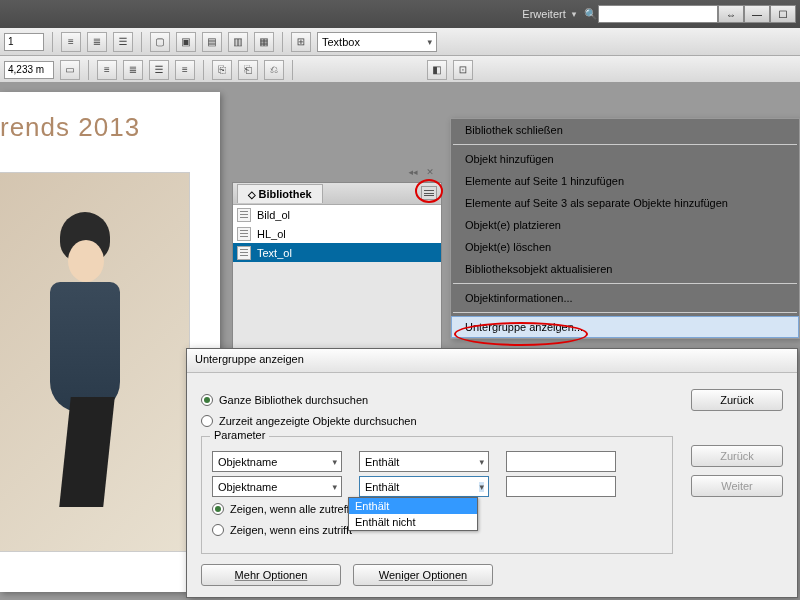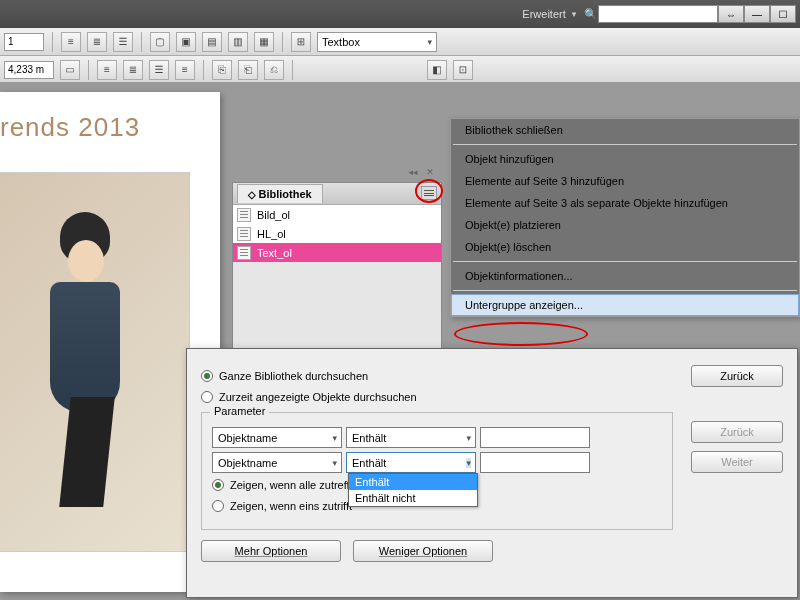--- a/index.html
+++ b/index.html
@@ -34,21 +34,21 @@
 .panel { position:absolute; left:232px; top:100px; width:210px; background:#e6e6e6; border:1px solid #888; }
 .panel-tabs { height:22px; background:linear-gradient(#e0e0e0,#c8c8c8); border-bottom:1px solid #aaa; display:flex; align-items:center; position:relative; }
 .panel-tab { padding:3px 10px; background:#ededed; border:1px solid #aaa; border-bottom:none; margin-left:4px; font-weight:bold; font-size:10px; }
 .panel-menu-btn { position:absolute; right:4px; top:3px; width:16px; height:14px; background:#ddd; border:1px solid #999; display:flex; flex-direction:column; justify-content:space-evenly; padding:1px 2px; }
 .panel-menu-btn span { height:1px; background:#555; }
 .panel-header-icons { position:absolute; right:4px; top:-18px; display:flex; gap:3px; }
 .panel-header-icons div { width:14px; height:14px; font-size:9px; color:#666; display:flex; align-items:center; justify-content:center; }
 .red-circle-1 { position:absolute; right:-2px; top:-4px; width:28px; height:24px; border:2px solid #d00; border-radius:50%; pointer-events:none; }
 .panel-list { background:#fff; }
 .list-item { display:flex; align-items:center; height:19px; padding:0 4px; gap:6px; }
-.list-item.selected { background:#ec4899; color:#fff; }
+.list-item.selected { background:#0369a1; color:#fff; }
 .item-icon { width:14px; height:14px; background:#f5f5f5; border:1px solid #aaa; position:relative; }
 .item-icon::before { content:""; position:absolute; top:2px; left:2px; right:2px; height:1px; background:#888; box-shadow:0 3px 0 #888, 0 6px 0 #888; }
 .panel-body { height:200px; background:#e6e6e6; }
 
 
 .context-menu { position:absolute; left:450px; top:118px; width:350px; background:#737373; border:1px solid #999; box-shadow:2px 2px 6px rgba(0,0,0,.25); }
 .menu-item { padding:5px 14px; font-size:11px; }
 .menu-item.hover { background:#d6e5f5; border:1px solid #7da7d8; padding:4px 13px; }
 .menu-sep { height:1px; background:#ccc; margin:3px 2px; }
 .red-circle-2 { position:absolute; left:454px; top:322px; width:134px; height:24px; border:2px solid #d00; border-radius:50%; pointer-events:none; z-index:5; }
@@ -64,21 +64,21 @@
 .dialog-left { flex:1; }
 .dialog-right { width:92px; display:flex; flex-direction:column; gap:8px; padding-top:4px; }
 .dlg-btn { height:22px; background:linear-gradient(#fdfdfd,#e0e0e0); border:1px solid #888; border-radius:3px; font-size:11px; text-align:center; line-height:20px; }
 .dlg-btn.primary { border:1px solid #2c628b; box-shadow:inset 0 0 0 1px #7fb7e0; }
 .dlg-btn.disabled { color:#999; }
 .radio-row { display:flex; align-items:center; gap:6px; margin:9px 0; }
 .radio { width:12px; height:12px; border:1px solid #666; border-radius:50%; background:#fff; position:relative; }
 .radio.checked::after { content:""; position:absolute; top:2px; left:2px; width:6px; height:6px; background:#3c7b3c; border-radius:50%; }
 .fieldset { border:1px solid #bbb; margin-top:8px; padding:10px 10px 8px 10px; position:relative; }
 .fieldset-label { position:absolute; top:-8px; left:8px; background:#eee; padding:0 4px; font-size:11px; }
-.param-row { display:flex; gap:4px; margin:4px 0; align-items:center; }
+.param-row { display:flex; gap:17px; margin:4px 0; align-items:center; }
 .combo { height:21px; border:1px solid #7a7a7a; background:#fff; padding:0 18px 0 5px; position:relative; display:flex; align-items:center; font-size:11px; }
 .combo::after { content:"▾"; position:absolute; right:4px; font-size:9px; color:#555; }
 .combo.open { border:1px solid #3c7fb1; }
 .combo.open::after { background:#cfe3f5; }
 .text-in { height:21px; border:1px solid #7a7a7a; background:#fff; }
 .dropdown-list { position:absolute; background:#fff; border:1px solid #666; z-index:10; box-shadow:1px 1px 3px rgba(0,0,0,.3); }
 .dropdown-list div { padding:2px 6px; font-size:11px; }
 .dropdown-list div.sel { background:#3399ff; color:#fff; }
 .bottom-btns { display:flex; gap:12px; margin-top:10px; }
 .bottom-btns .dlg-btn { width:140px; text-decoration:underline; text-decoration-color:#888; }
@@ -181,32 +181,34 @@
   <div class="ebenen">
     <div class="ebenen-icon"></div>
     <span>Ebenen</span>
   </div>
 </div>
 
 <div class="context-menu">
   <div class="menu-item">Bibliothek schließen</div>
   <div class="menu-sep"></div>
   <div class="menu-item">Objekt hinzufügen</div>
-  <div class="menu-item">Elemente auf Seite 3 hinzufügen</div>
+  <div class="menu-item">Elemente auf Seite 1 hinzufügen</div>
   <div class="menu-item">Elemente auf Seite 3 als separate Objekte hinzufügen</div>
   <div class="menu-item">Objekt(e) platzieren</div>
   <div class="menu-item">Objekt(e) löschen</div>
+  <div class="menu-item">Bibliotheksobjekt aktualisieren</div>
   <div class="menu-sep"></div>
   <div class="menu-item">Objektinformationen...</div>
   <div class="menu-sep"></div>
   <div class="menu-item hover">Untergruppe anzeigen...</div>
 </div>
 <div class="red-circle-2"></div>
 
 <div class="dialog">
+  <div class="dialog-title">Untergruppe anzeigen</div>
   <div class="dialog-body">
     <div class="dialog-left">
       <div class="radio-row">
         <div class="radio checked"></div>
         <span>Ganze Bibliothek durchsuchen</span>
       </div>
       <div class="radio-row">
         <div class="radio"></div>
         <span>Zurzeit angezeigte Objekte durchsuchen</span>
       </div>

